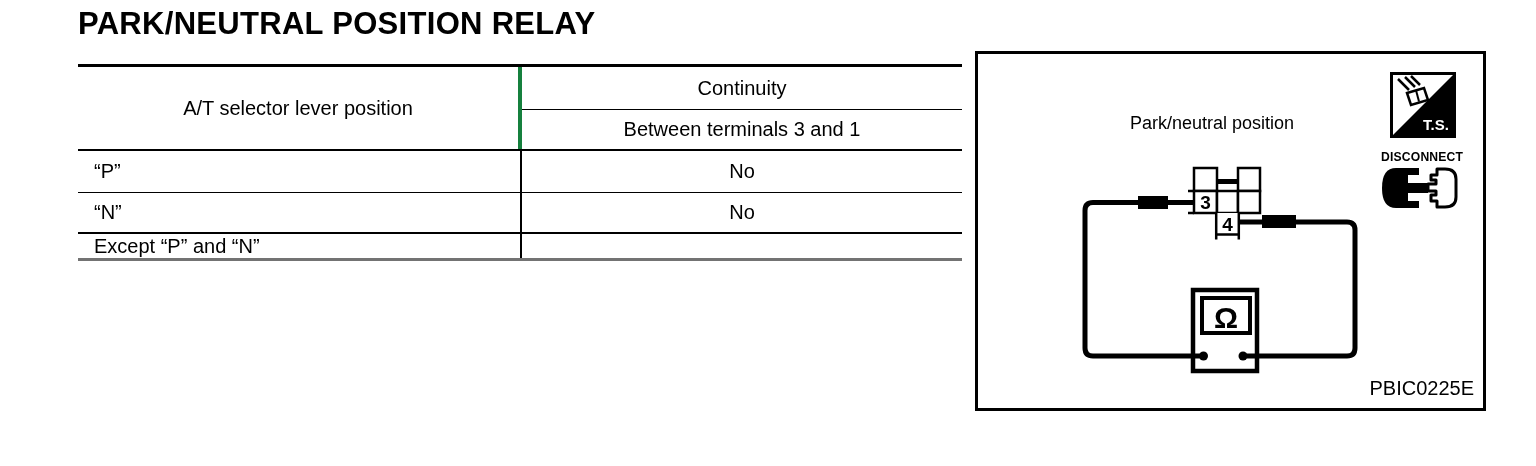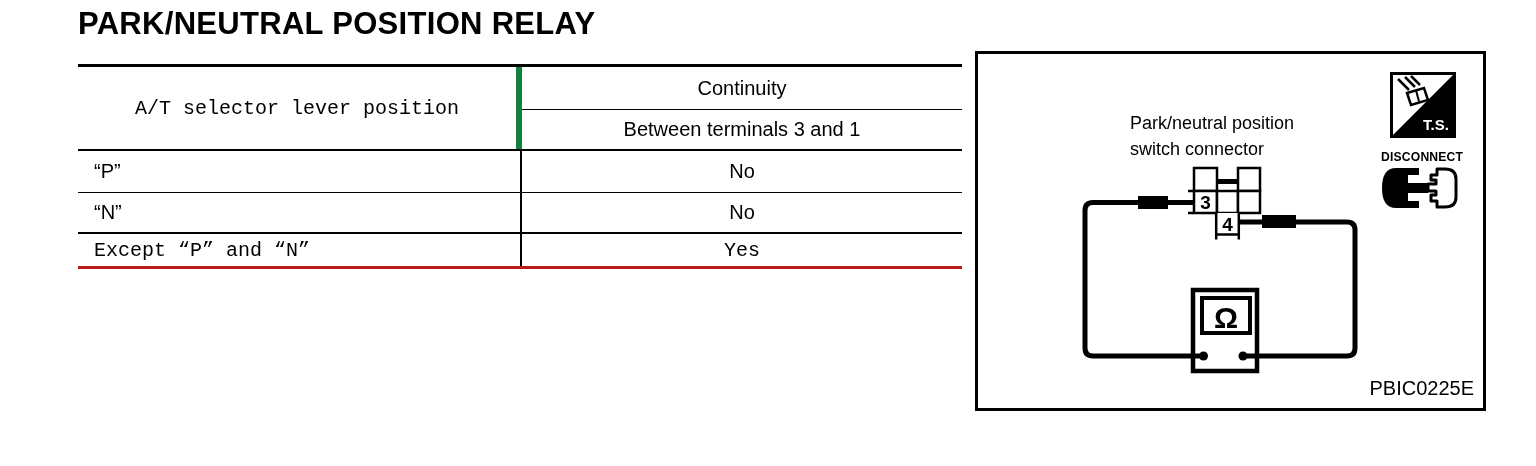--- a/index.html
+++ b/index.html
@@ -9,28 +9,28 @@
   .page-title {
     position:absolute; left:78px; top:6px;
     font-size:31px; font-weight:bold; letter-spacing:0.3px;
     white-space:nowrap;
     text-align:right;
   }
 
   
   .pn-table { position:absolute; left:78px; top:64px; width:884px; border-top:3px solid #000; font-size:20px; }
   .t-header { display:flex; border-bottom:2px solid #000; height:84px; }
-  .t-h-left { width:444px; border-right:6px solid #15803d; display:flex; align-items:center; justify-content:center; text-align:center;font-family:Liberation Mono, monospace; }
+  .t-h-left { width:444px; border-right:4px solid #15803d; display:flex; align-items:center; justify-content:center; text-align:center; }
   .t-h-right { flex:1; display:flex; flex-direction:column; }
   .t-h-top { height:43px; border-bottom:1px solid #000; display:flex; align-items:center; justify-content:center; }
   .t-h-bot { flex:1; display:flex; align-items:center; justify-content:center; }
   .t-row { display:flex; align-items:stretch; }
   .t-row.r1 { height:42px; border-bottom:1px solid #000; }
   .t-row.r2 { height:41px; border-bottom:2px solid #000; }
-  .t-row.r3 { height:35px; border-bottom:3px solid #b91c1c;font-family:Liberation Mono, monospace; }
+  .t-row.r3 { height:27px; border-bottom:3px solid #737373; }
   .t-c-left { width:444px; border-right:2px solid #000; display:flex; align-items:center; padding-left:16px; }
   .t-c-right { flex:1; display:flex; align-items:center; justify-content:center; }
 
   
   .diagram { position:absolute; left:975px; top:51px; width:511px; height:360px; }
   .diagram svg.main { position:absolute; left:0; top:0; }
   .conn-label { position:absolute; left:155px; top:59px; font-size:18px; line-height:26px; white-space:nowrap; }
   .ts-icon { position:absolute; left:415px; top:21px; }
   .disc-label { position:absolute; left:406px; top:98px; font-size:13.5px; font-weight:bold; white-space:nowrap;
                 transform:scaleX(0.9); transform-origin:left top; letter-spacing:0.2px; }
@@ -55,21 +55,20 @@
     <div class="t-row r1">
       <div class="t-c-left">“P”</div>
       <div class="t-c-right">No</div>
     </div>
     <div class="t-row r2">
       <div class="t-c-left">“N”</div>
       <div class="t-c-right">No</div>
     </div>
     <div class="t-row r3">
       <div class="t-c-left">Except “P” and “N”</div>
-      <div class="t-c-right">Yes</div>
     </div>
   </div>
 
   <div class="diagram">
 
     <svg class="main" width="511" height="360" viewBox="0 0 511 360">
 
       <rect x="1.5" y="1.5" width="508" height="357" fill="none" stroke="#000" stroke-width="3"></rect>
 
       <rect x="218" y="239" width="64" height="81" fill="#fff" stroke="#000" stroke-width="4.5"></rect>
@@ -96,21 +95,20 @@
 
       <rect x="240" y="162" width="25" height="21" fill="#fff"></rect>
       <path d="M 241.2 162 L 241.2 188.5 M 263.8 162 L 263.8 188.5 M 240 183.5 L 265 183.5" fill="none" stroke="#000" stroke-width="2.5"></path>
 
       <text x="230.5" y="158" font-size="19" font-weight="bold" text-anchor="middle">3</text>
       <text x="252.5" y="180" font-size="19" font-weight="bold" text-anchor="middle">4</text>
     </svg>
 
     <div class="conn-label">
       <div>Park/neutral position</div>
-      <div>switch connector</div>
     </div>
 
     <svg class="ts-icon" width="66" height="66" viewBox="0 0 66 66">
       <rect x="1.5" y="1.5" width="63" height="63" fill="#fff" stroke="#000" stroke-width="3"></rect>
       <polygon points="63,3 63,63 3,63" fill="#000"></polygon>
       <path d="M 17 21 L 34 16 L 38 28 L 21 33 Z" fill="#fff" stroke="#000" stroke-width="2.5"></path>
       <path d="M 26 18.2 L 29 29.5" stroke="#000" stroke-width="2" fill="none"></path>
       <path d="M 8 7 L 19 18 M 15 5 L 25 15 M 21 4 L 30 13" stroke="#000" stroke-width="2.5" fill="none"></path>
       <text x="46" y="58" font-size="15" font-weight="bold" fill="#fff" text-anchor="middle">T.S.</text>
     </svg>

